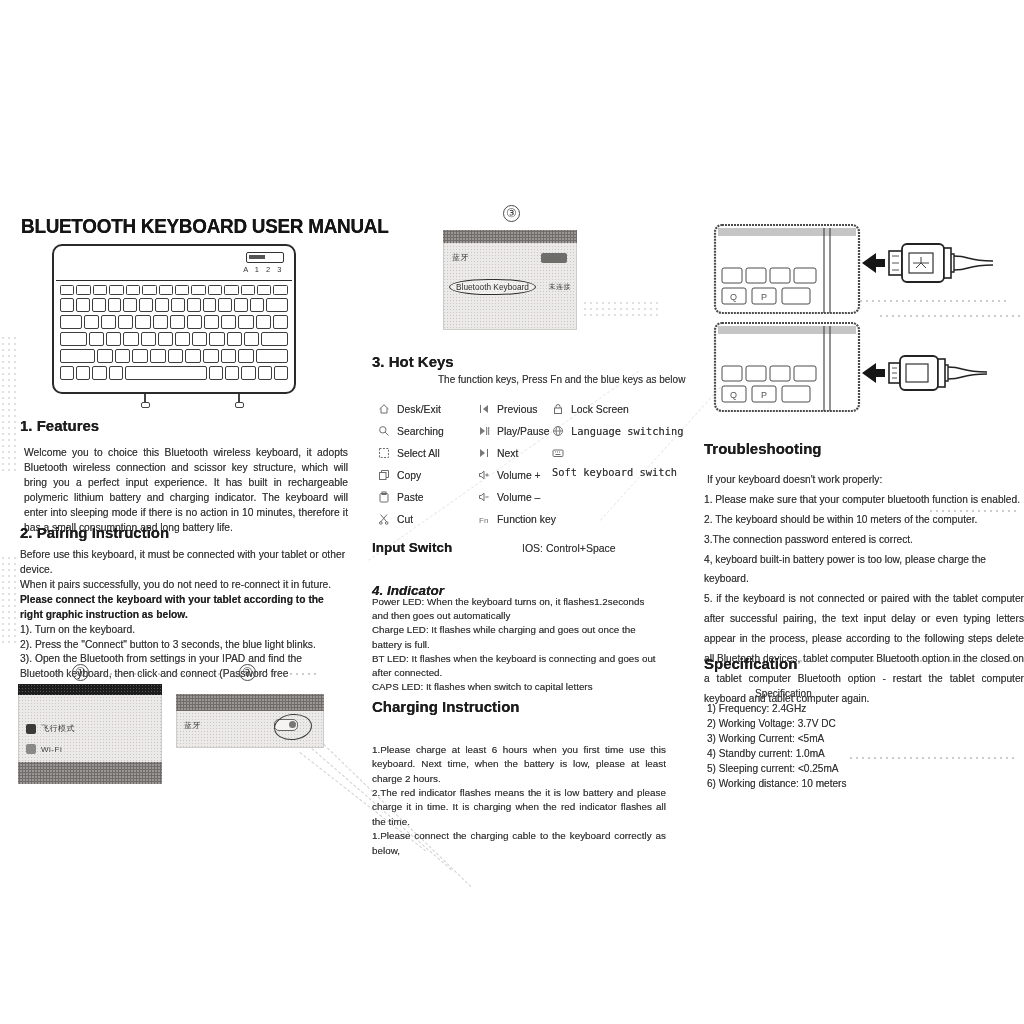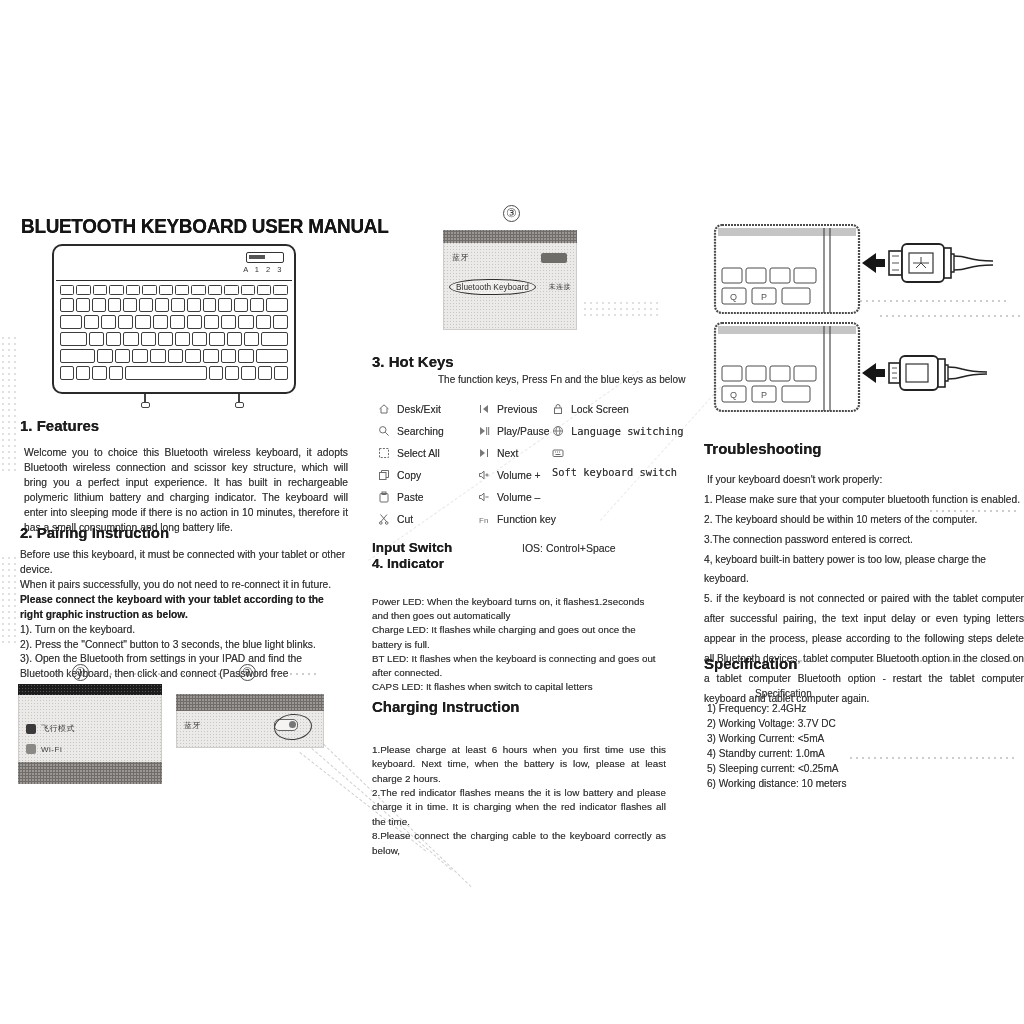--- a/index.html
+++ b/index.html
@@ -350,33 +350,33 @@
             <path d="M3,5 H4 M5,5 H6 M7,5 H8 M3.5,7.5 H8.5"></path>
           </svg>
         </span>
     </div>
     <div class="hklabel mono" style="margin-top:2px;">Soft keyboard switch</div>
   </div>
 
   <div class="abs h3" style="left:372px;top:540px;">Input Switch</div>
   <div class="abs smallcap" style="left:474px;top:542px;font-size:10.5px;">IOS:  Control+Space</div>
 
-  <div class="abs h3" style="left:372px;top:556px;">4. Indicator</div>
+  <div class="abs h3" style="left:372px;top:583px;font-style:italic;">4. Indicator</div>
   <div class="abs body" style="left:372px;top:595px;width:290px;font-size:9.8px;text-align:left;">
     <p>Power LED:  When the keyboard turns on, it  flashes1.2seconds and then goes out automatically</p>
     <p>Charge LED:  It  flashes while charging and goes out once the battery is full.</p>
     <p>BT LED: It flashes when the keyboard  is connecting and goes out after connected.</p>
     <p>CAPS LED:  It flashes when switch to capital letters</p>
   </div>
 
   <div class="abs h2" style="left:372px;top:698px;text-align:center;">Charging Instruction</div>
   <div class="abs body" style="left:372px;top:726px;width:294px;font-size:9.9px;margin-top:17px;">
     <p>1.Please charge at least 6 hours when you first time use this keyboard. Next time, when the battery is low, please at least charge 2 hours.</p>
     <p>2.The  red indicator flashes means the it is low battery and please charge it in time.  It is charging when the red indicator flashes all the time.</p>
-    <p>8.Please connect the charging cable to the keyboard correctly as below,</p>
+    <p>1.Please connect the charging cable to the keyboard correctly as below,</p>
   </div>
 
   <div class="abs" style="left:712px;top:222px;">
     <svg width="150" height="95" viewBox="0 0 150 95" fill="none" stroke="#4c4c4c">
       <rect x="3" y="3" width="144" height="88" rx="7" stroke-width="2.2" stroke-dasharray="2 1"></rect>
       <rect x="6" y="6" width="138" height="8" fill="#8b8b8b" opacity=".5" stroke="none"></rect>
       <path d="M112,6 V91 M118,6 V91" stroke-width="1.2"></path>
       <rect x="10" y="46" width="20" height="15" rx="2"></rect>
         <rect x="34" y="46" width="20" height="15" rx="2"></rect>
       <rect x="58" y="46" width="20" height="15" rx="2"></rect>

